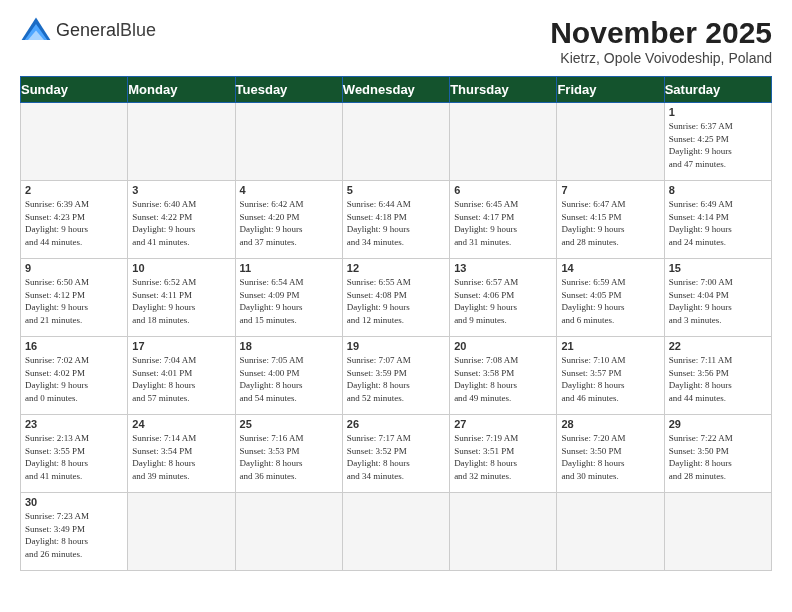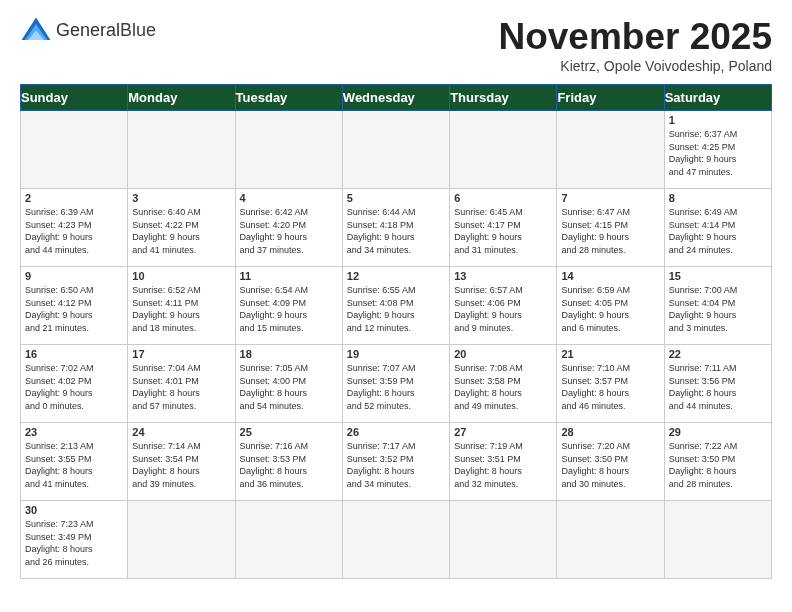--- a/index.html
+++ b/index.html
@@ -38,21 +38,21 @@
       font-weight: bold;
     }
     .logo-icon {
       width: 32px;
       height: 28px;
     }
     .title-section {
       text-align: right;
     }
     .month-title {
-      font-size: 37px;
+      font-size: 30px;
       font-weight: bold;
       color: #222;
     }
     .location {
       font-size: 14px;
       color: #444;
     }
     .calendar {
       width: 100%;
       border-collapse: collapse;
@@ -83,20 +83,21 @@
     .day-num {
       font-size: 11px;
       font-weight: bold;
       display: block;
       margin-bottom: 2px;
     }
     .day-info {
       font-size: 9px;
       line-height: 1.4;
       color: #333;
+      font-family: Liberation Serif, serif;
     }
   </style>
 </head>
 <body>
 
 <div class="page">
   <div class="header">
     <div class="logo">
       <svg class="logo-icon" viewBox="0 0 40 35" xmlns="http://www.w3.org/2000/svg">
         <polygon points="20,2 38,30 2,30" fill="#1a6bc4"></polygon>

